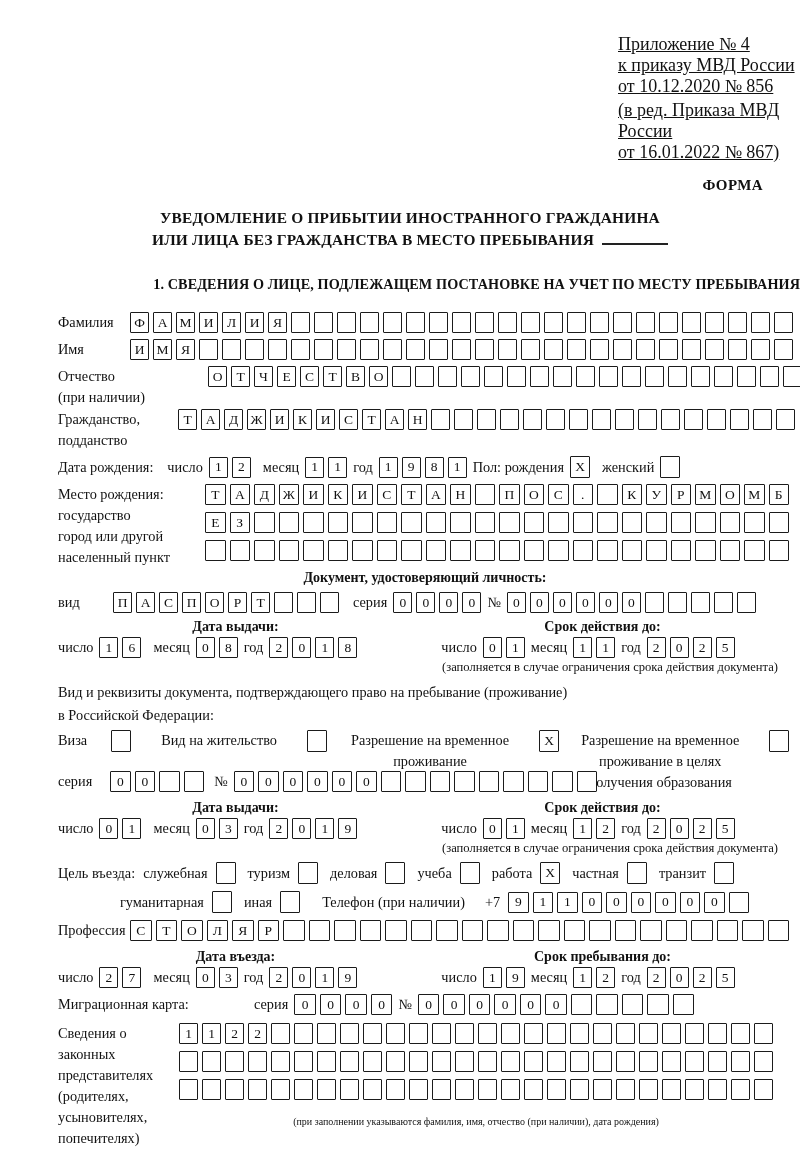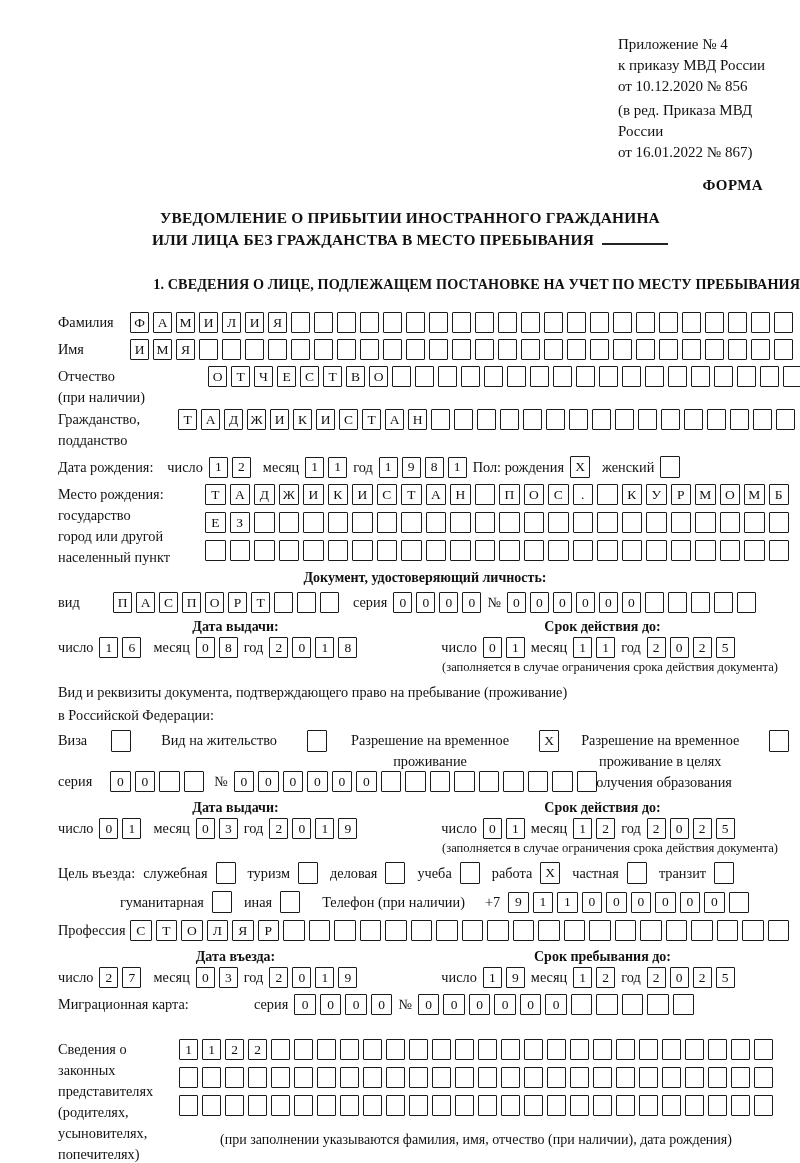--- a/index.html
+++ b/index.html
@@ -5,21 +5,21 @@
   * { box-sizing: border-box; }
   html,body { margin:0; padding:0; }
   body {
     width:800px; height:1163px; background:#ffffff; color:#111;
     font-family:"Liberation Serif","DejaVu Serif",serif;
     overflow:hidden;
   }
   .page { width:800px; height:1163px; padding-top:34px; position:relative; }
 
   
-  .hdr { margin-left:618px; font-size:15px; line-height:21px; }
+  .hdr { margin-left:618px; font-size:18px; line-height:21px;text-decoration:underline; }
   .hdr .grp2 { margin-top:3px; }
   .form-label { text-align:right; margin:14px 37px 0 0; font-weight:bold; font-size:15px; letter-spacing:.4px; }
 
   
   .title { text-align:center; margin-top:13px; font-weight:bold; font-size:15.4px; line-height:22px; letter-spacing:.2px;padding-left:20px; }
   .title .blank { display:inline-block; width:66px; border-bottom:2.2px solid #222; height:14px; margin-left:8px; }
   .section-heading { text-align:right; font-weight:bold; font-size:14.2px; margin-top:25px; letter-spacing:.1px; }
 
   
   .form { margin:19px 8px 0 58px; font-size:14.3px; }
@@ -68,21 +68,21 @@
   
   .opts { display:flex; align-items:flex-start; margin:2px 0 8px 0; }
   .opt { display:flex; align-items:flex-start; gap:30px; }
   .opt .txt { text-align:center; line-height:21px; }
   .opt .cb { margin-top:0; }
 
   .purpose-line { display:flex; align-items:center; flex-wrap:nowrap; margin-bottom:7px; }
   .purpose-line .pl { margin-right:8px; white-space:nowrap; }
   .purpose-line .cb { margin-right:12px; }
 
-  .repr-note { font-size:14px; margin-top:16px; text-align:center; }
+  .repr-note { font-size:10px; margin-top:16px; text-align:center; }
 </style>
 </head>
 <body>
 
 <div class="page">
 
   <div class="hdr">
     <div>Приложение № 4</div>
     <div>к приказу МВД России</div>
     <div>от 10.12.2020 № 856</div>
@@ -659,21 +659,21 @@
           <span class="cells">
               <span class="cell">2</span>
               <span class="cell">0</span>
               <span class="cell">2</span>
               <span class="cell">5</span>
             </span>
         </span>
       </div>
     </div>
 
-    <div class="row" style="margin-top:6px; margin-bottom:24px">
+    <div class="row" style="margin-top:6px; margin-bottom:8px">
       <span class="lbl" style="width:196px">Миграционная карта:</span>
       <span>серия</span>
       <span class="cells p255 gap6">
           <span class="cell">0</span>
           <span class="cell">0</span>
           <span class="cell">0</span>
           <span class="cell">0</span>
         </span>
       <span class="gap6">№</span>
       <span class="cells p255 gap6">

